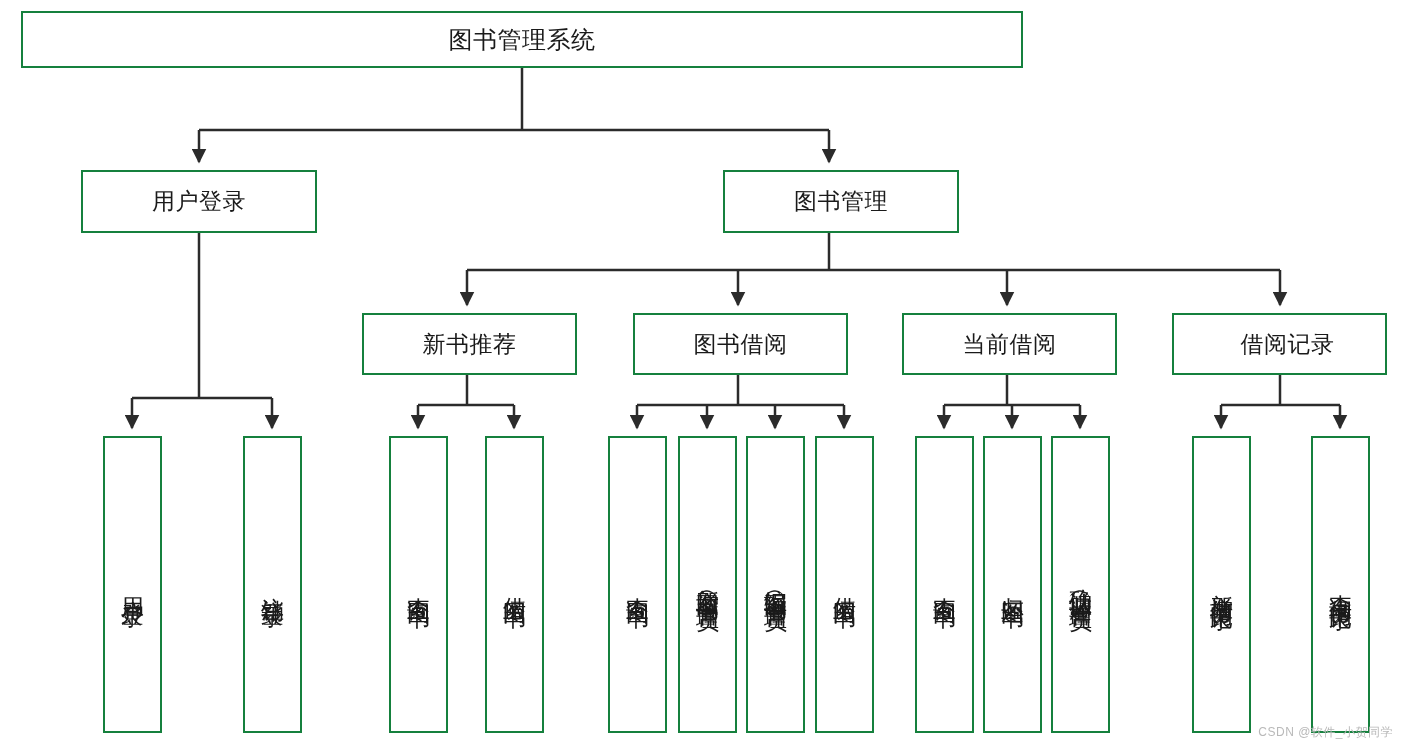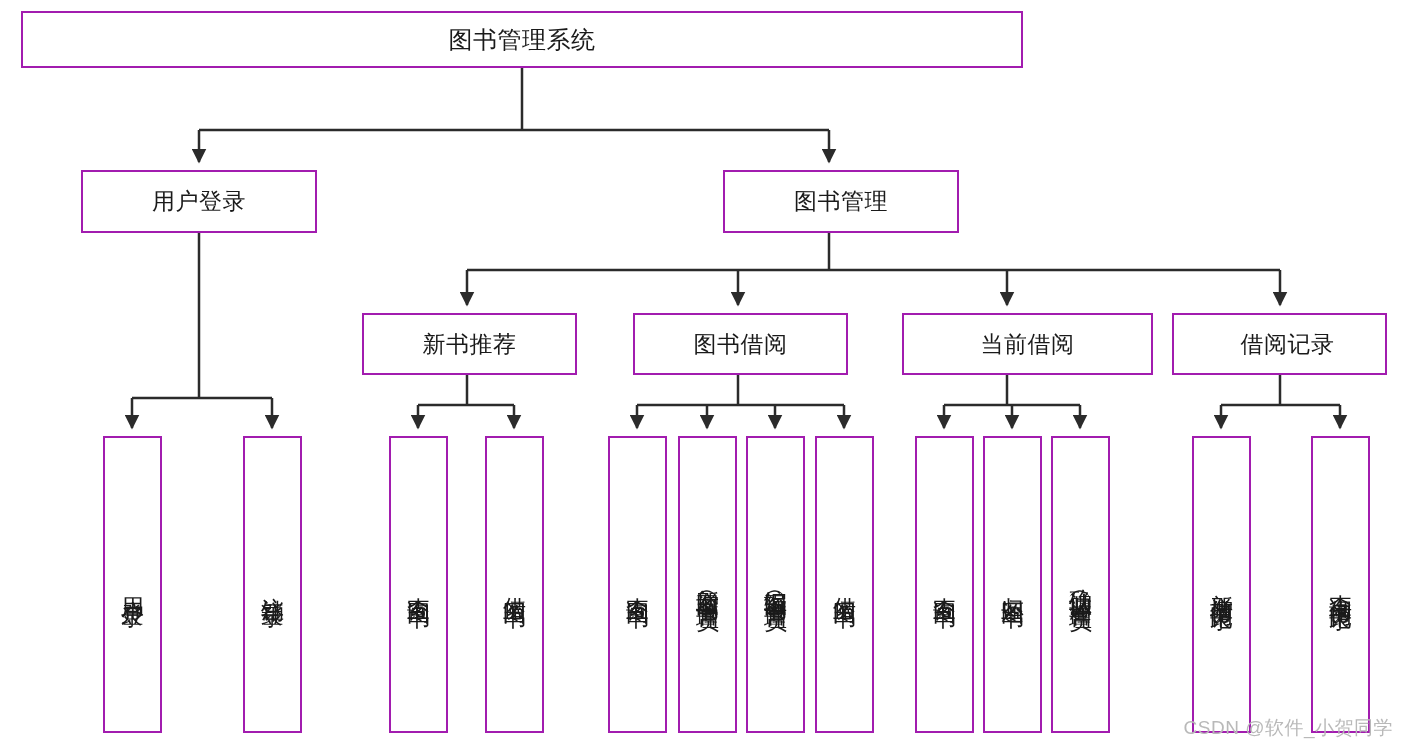--- a/index.html
+++ b/index.html
@@ -21,21 +21,21 @@
     position: absolute;
     left: 0;
     top: 0;
     width: 1405px;
     height: 747px;
     pointer-events: none;
   }
   .node {
     position: absolute;
     box-sizing: border-box;
-    border: 2px solid #a21caf;
+    border: 2px solid #15803d;
     background: #ffffff;
     display: flex;
     align-items: center;
     justify-content: center;
     color: #1a1a1a;
   }
   .node.horiz {
     font-size: 23px;
     letter-spacing: 0.5px;
   }
@@ -51,21 +51,21 @@
     font-size: 23px;
     line-height: 1.08;
     letter-spacing: 3px;
     white-space: nowrap;
     text-align: center;
   }
   .watermark {
     position: absolute;
     right: 12px;
     bottom: 6px;
-    font-size: 19px;
+    font-size: 12px;
     color: #b9b9b9;
     letter-spacing: 0.5px;
     white-space: nowrap;
   }
 </style>
 </head>
 <body>
 
 <div id="diagram-canvas">
 
@@ -122,21 +122,21 @@
     </g>
   </svg>
 
   <div class="node horiz root" style="left: 21px; top: 11px; width: 1002px; height: 57px;">图书管理系统</div>
 
   <div class="node horiz" style="left: 81px; top: 170px; width: 236px; height: 63px;">用户登录</div>
   <div class="node horiz" style="left: 711px; top: 170px; width: 236px; height: 63px; margin-left: 12px;">图书管理</div>
 
   <div class="node horiz" style="left: 362px; top: 313px; width: 215px; height: 62px;">新书推荐</div>
   <div class="node horiz" style="left: 633px; top: 313px; width: 215px; height: 62px;">图书借阅</div>
-  <div class="node horiz" style="left: 902px; top: 313px; width: 251px; height: 62px;">当前借阅</div>
+  <div class="node horiz" style="left: 902px; top: 313px; width: 215px; height: 62px;">当前借阅</div>
   <div class="node horiz" style="left: 1172px; top: 313px; width: 215px; height: 62px; padding-left: 16px;">借阅记录</div>
 
   <div class="node vert" style="left: 103px; top: 436px; width: 59px; height: 297px;">
     <span class="label">用户登录</span>
   </div>
   <div class="node vert" style="left: 243px; top: 436px; width: 59px; height: 297px;">
     <span class="label">注销登录</span>
   </div>
   <div class="node vert" style="left: 389px; top: 436px; width: 59px; height: 297px;">
     <span class="label">查询图书</span>

